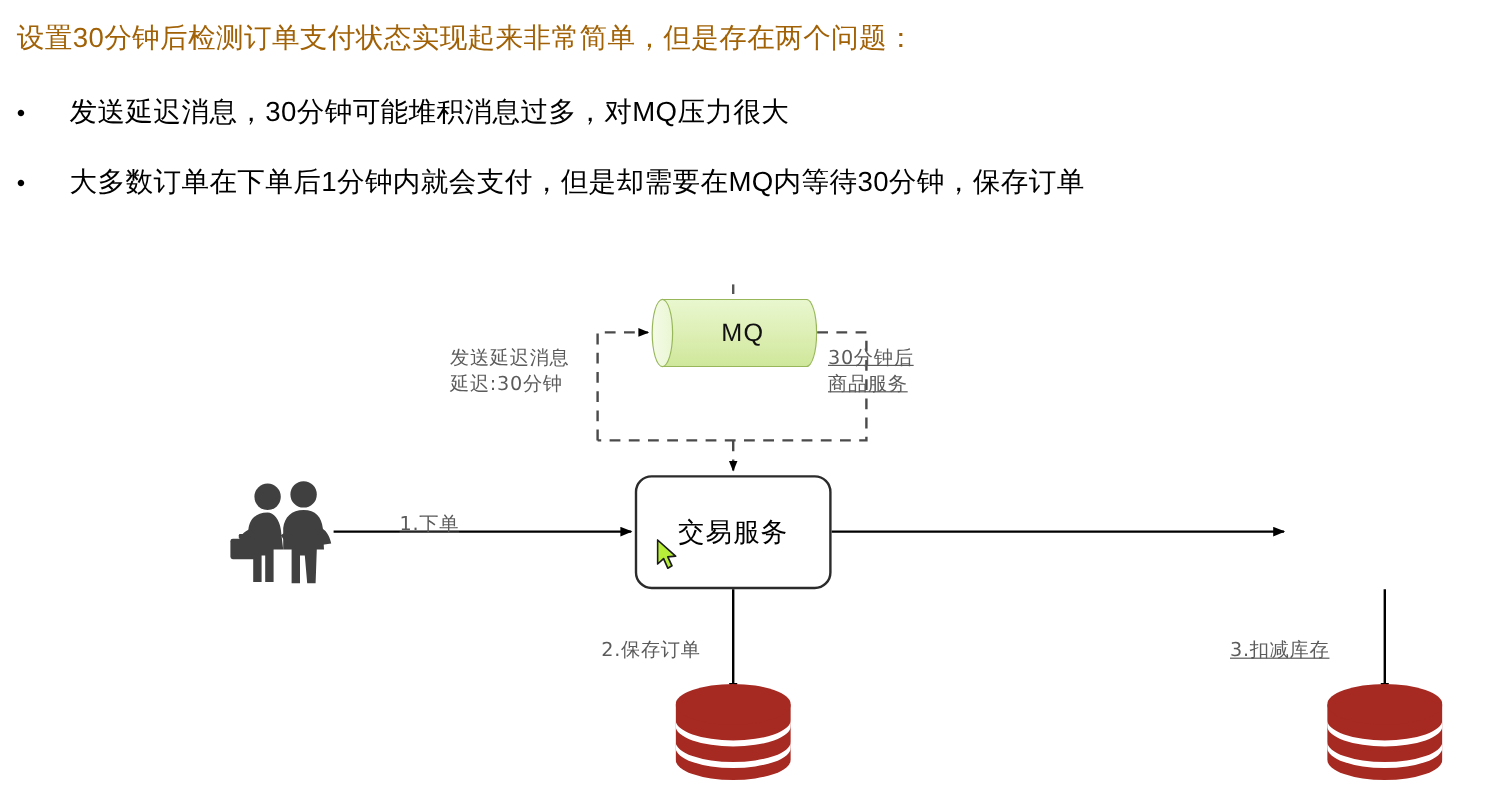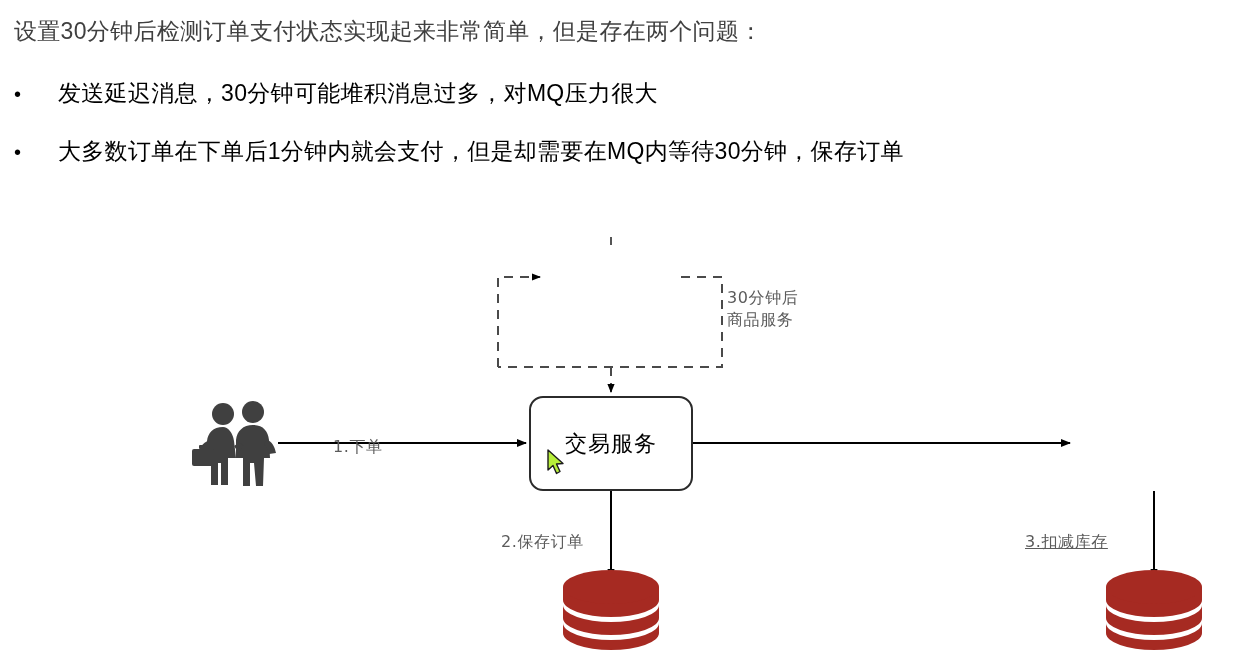--- a/index.html
+++ b/index.html
@@ -25,21 +25,21 @@
     width: 1253px;
   }
   .para-lead {
     position: absolute;
     left: 14px;
     top: 16px;
     font-size: 23px;
     line-height: 30px;
     letter-spacing: 0.3px;
     white-space: nowrap;
-    color: #404040;
+    color: #a16207;
   }
   .bullet-row {
     position: absolute;
     left: 14px;
     width: 1230px;
     font-size: 23px;
     line-height: 30px;
     white-space: nowrap;
   }
   .bullet-row.r0 { top: 78px; }
@@ -149,22 +149,22 @@
   .edge-label {
     position: absolute;
     color: #5b5b5b;
     font-size: 16px;
     line-height: 22px;
     letter-spacing: 0.6px;
     white-space: nowrap;
     font-family: "DejaVu Sans", "Liberation Sans", sans-serif;
   }
   #lbl-send  { left: 375px; top: 287px; text-align: left; }
-  #lbl-recv  { left: 727px; top: 287px; text-align: left; }
-  #lbl-order { left: 333px; top: 436px; }
+  #lbl-recv  { left: 690px; top: 287px; text-align: left; text-decoration: underline; }
+  #lbl-order { left: 333px; top: 426px; text-decoration: underline; }
   #lbl-save  { left: 501px; top: 531px; }
   #lbl-stock { left: 1025px; top: 531px; text-decoration: underline; }
 
   
   #actor-people {
     position: absolute;
     left: 190px;
     top: 398px;
     width: 88px;
     height: 90px;
@@ -221,20 +221,25 @@
 
     <path d="M498,367 L498,277 L540,277" fill="none" stroke="#4a4a4a" stroke-width="2" stroke-dasharray="9,7" marker-end="url(#arrowSolidSm)"></path>
 
     <path d="M681,277 L722,277 L722,367 L498,367" fill="none" stroke="#4a4a4a" stroke-width="2" stroke-dasharray="9,7"></path>
 
     <path d="M611,367 L611,392" fill="none" stroke="#4a4a4a" stroke-width="2" stroke-dasharray="9,7" marker-end="url(#arrowSolidSm)"></path>
   </svg>
 
   <div id="mq-tick"></div>
 
+  <div id="node-mq">
+    <div class="cyl-body"></div>
+    <div class="cyl-cap"></div>
+    <div class="cyl-label">MQ</div>
+  </div>
 
   <div class="node-box" id="node-trade">
     <span>交易服务</span>
   </div>
 
 
   <svg id="actor-people" viewBox="0 0 88 90">
     <g fill="#404040">
 
       <circle cx="33" cy="16" r="11"></circle>
@@ -265,20 +270,24 @@
 
   <svg class="db-icon" id="db-stock" viewBox="0 0 96 82">
     <g>
       <path d="M0,17 L0,63 a48,17 0 0 0 96,0 L96,17 z" fill="#a62a22"></path>
       <ellipse cx="48" cy="17" rx="48" ry="17" fill="#a62a22"></ellipse>
       <path d="M0,30 a48,17 0 0 0 96,0 l0,5 a48,17 0 0 1 -96,0 z" fill="#ffffff"></path>
       <path d="M0,48 a48,17 0 0 0 96,0 l0,5 a48,17 0 0 1 -96,0 z" fill="#ffffff"></path>
     </g>
   </svg>
 
+  <div class="edge-label" id="lbl-send">
+    <div>发送延迟消息</div>
+    <div>延迟:30分钟</div>
+  </div>
 
   <div class="edge-label" id="lbl-recv">
     <div>30分钟后</div>
     <div>商品服务</div>
   </div>
 
   <div class="edge-label" id="lbl-order">1.下单</div>
   <div class="edge-label" id="lbl-save">2.保存订单</div>
   <div class="edge-label" id="lbl-stock">3.扣减库存</div>
 

